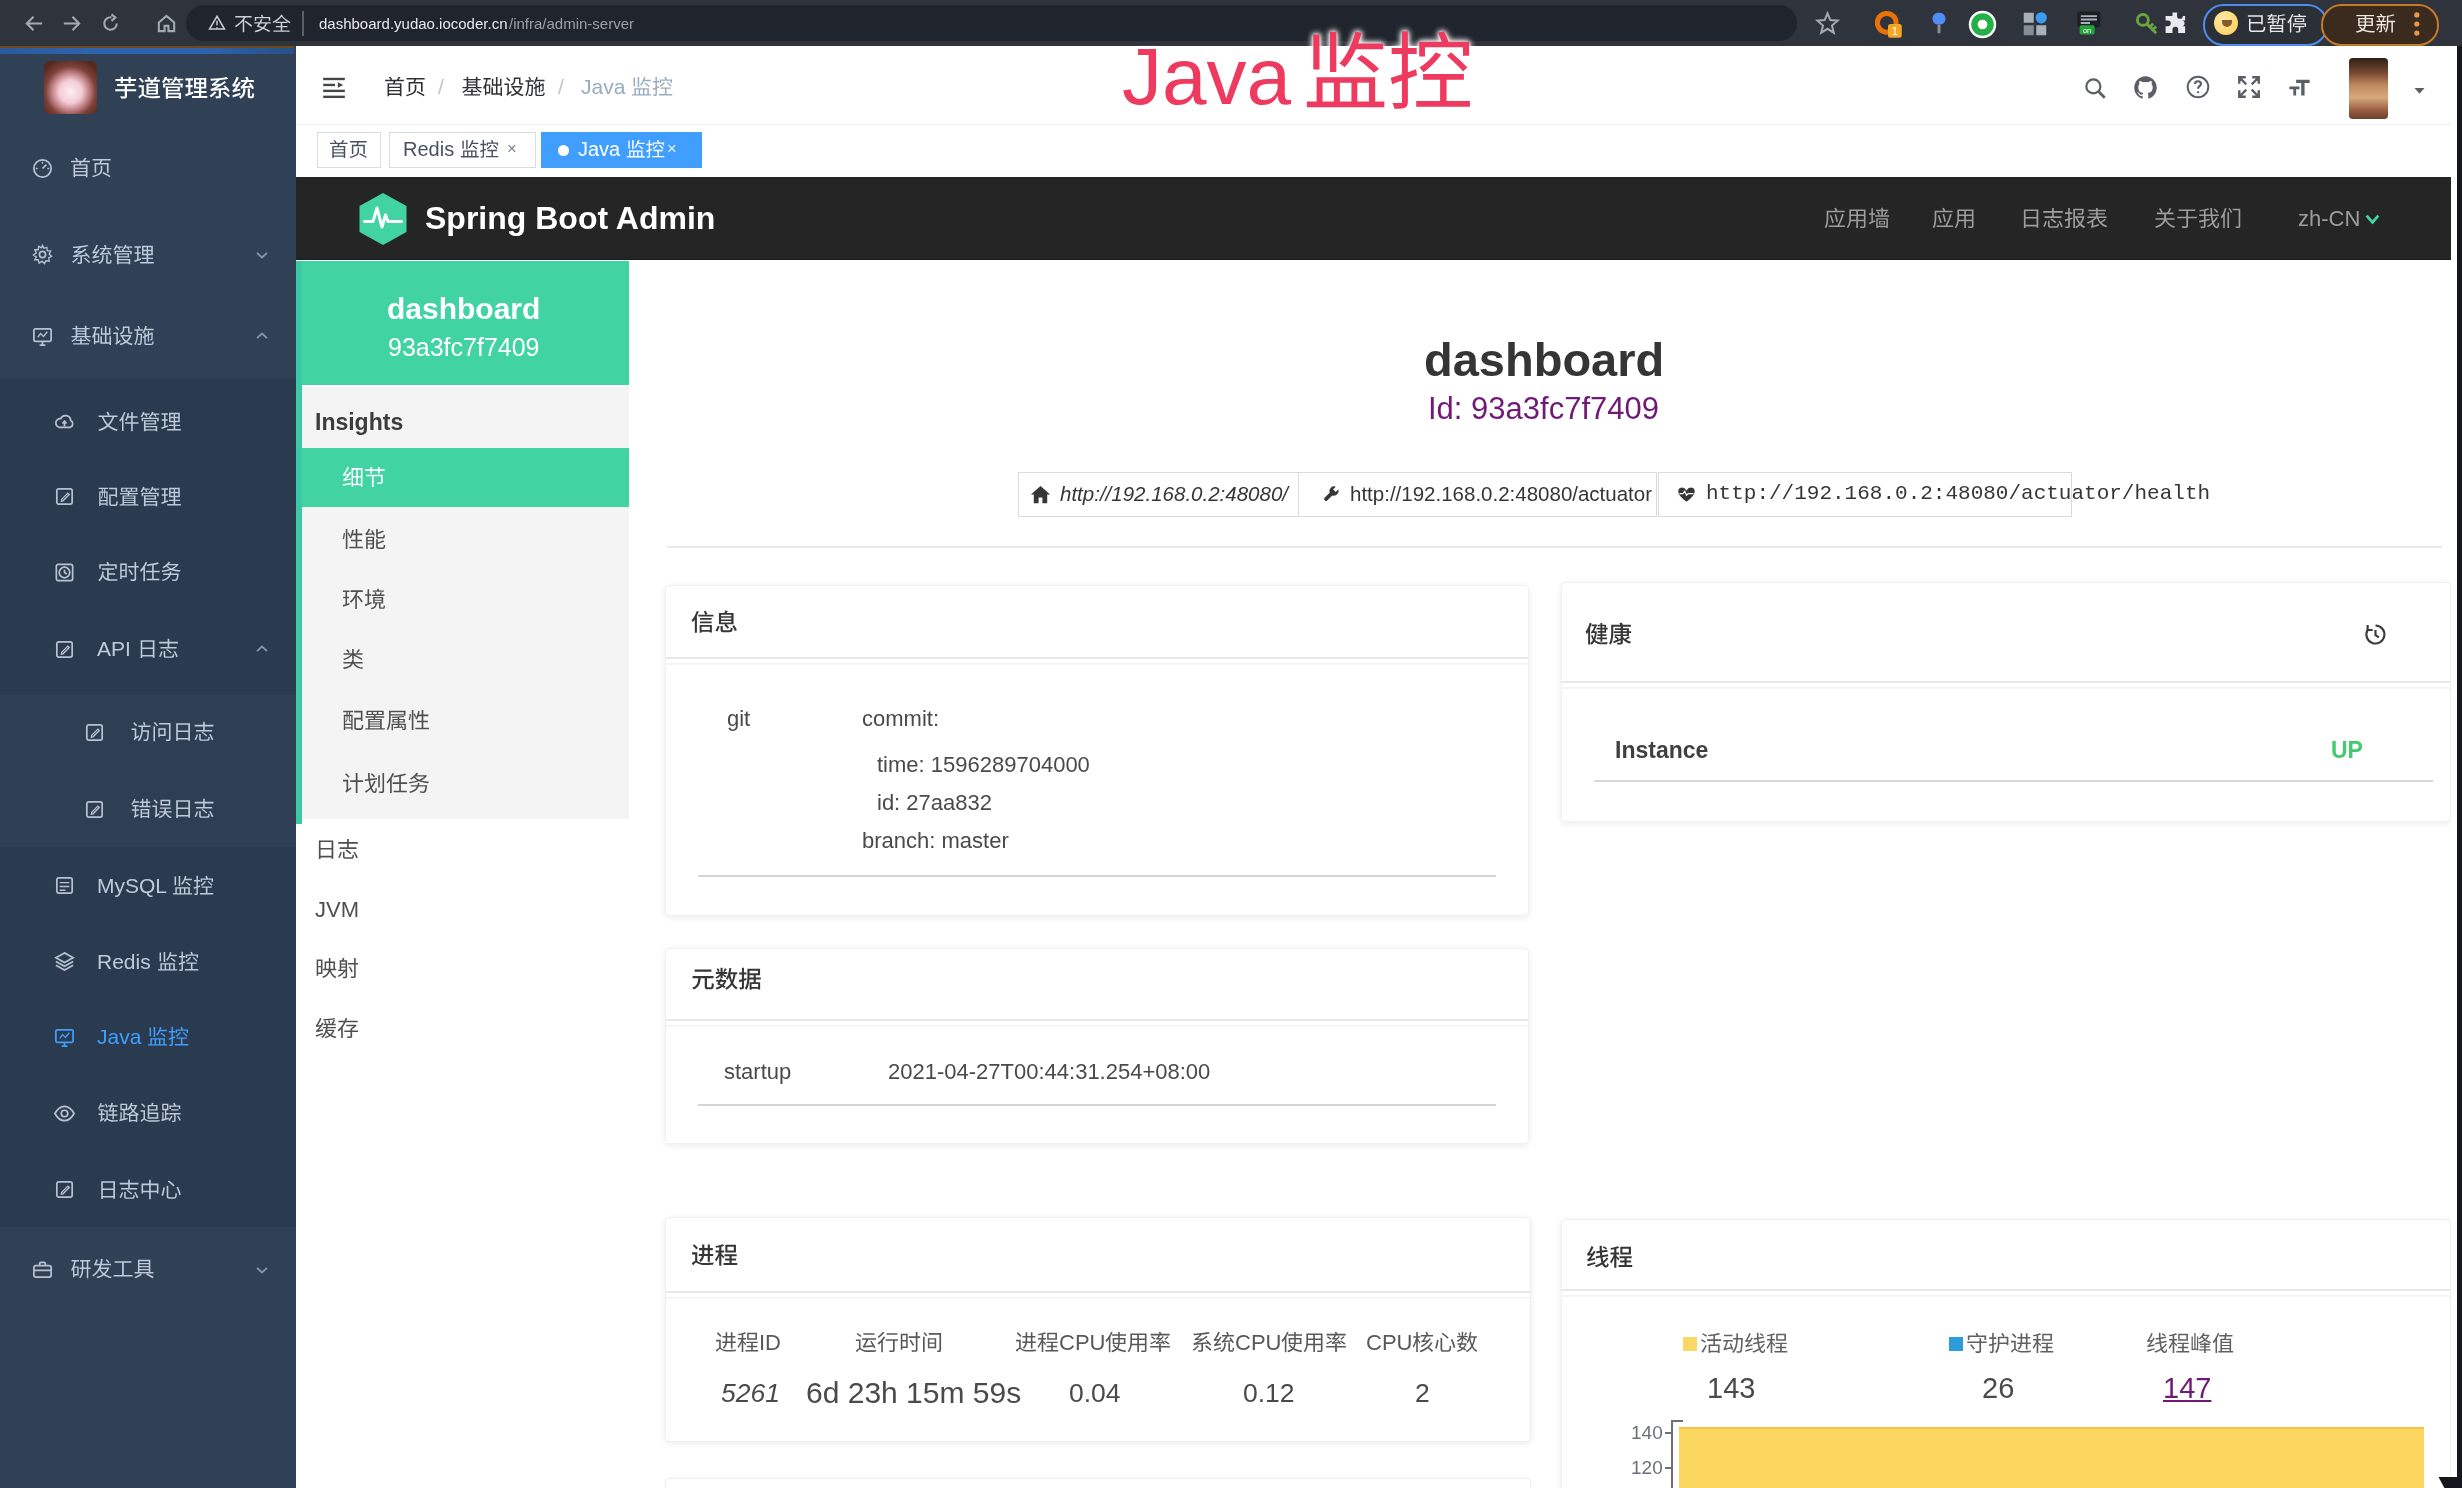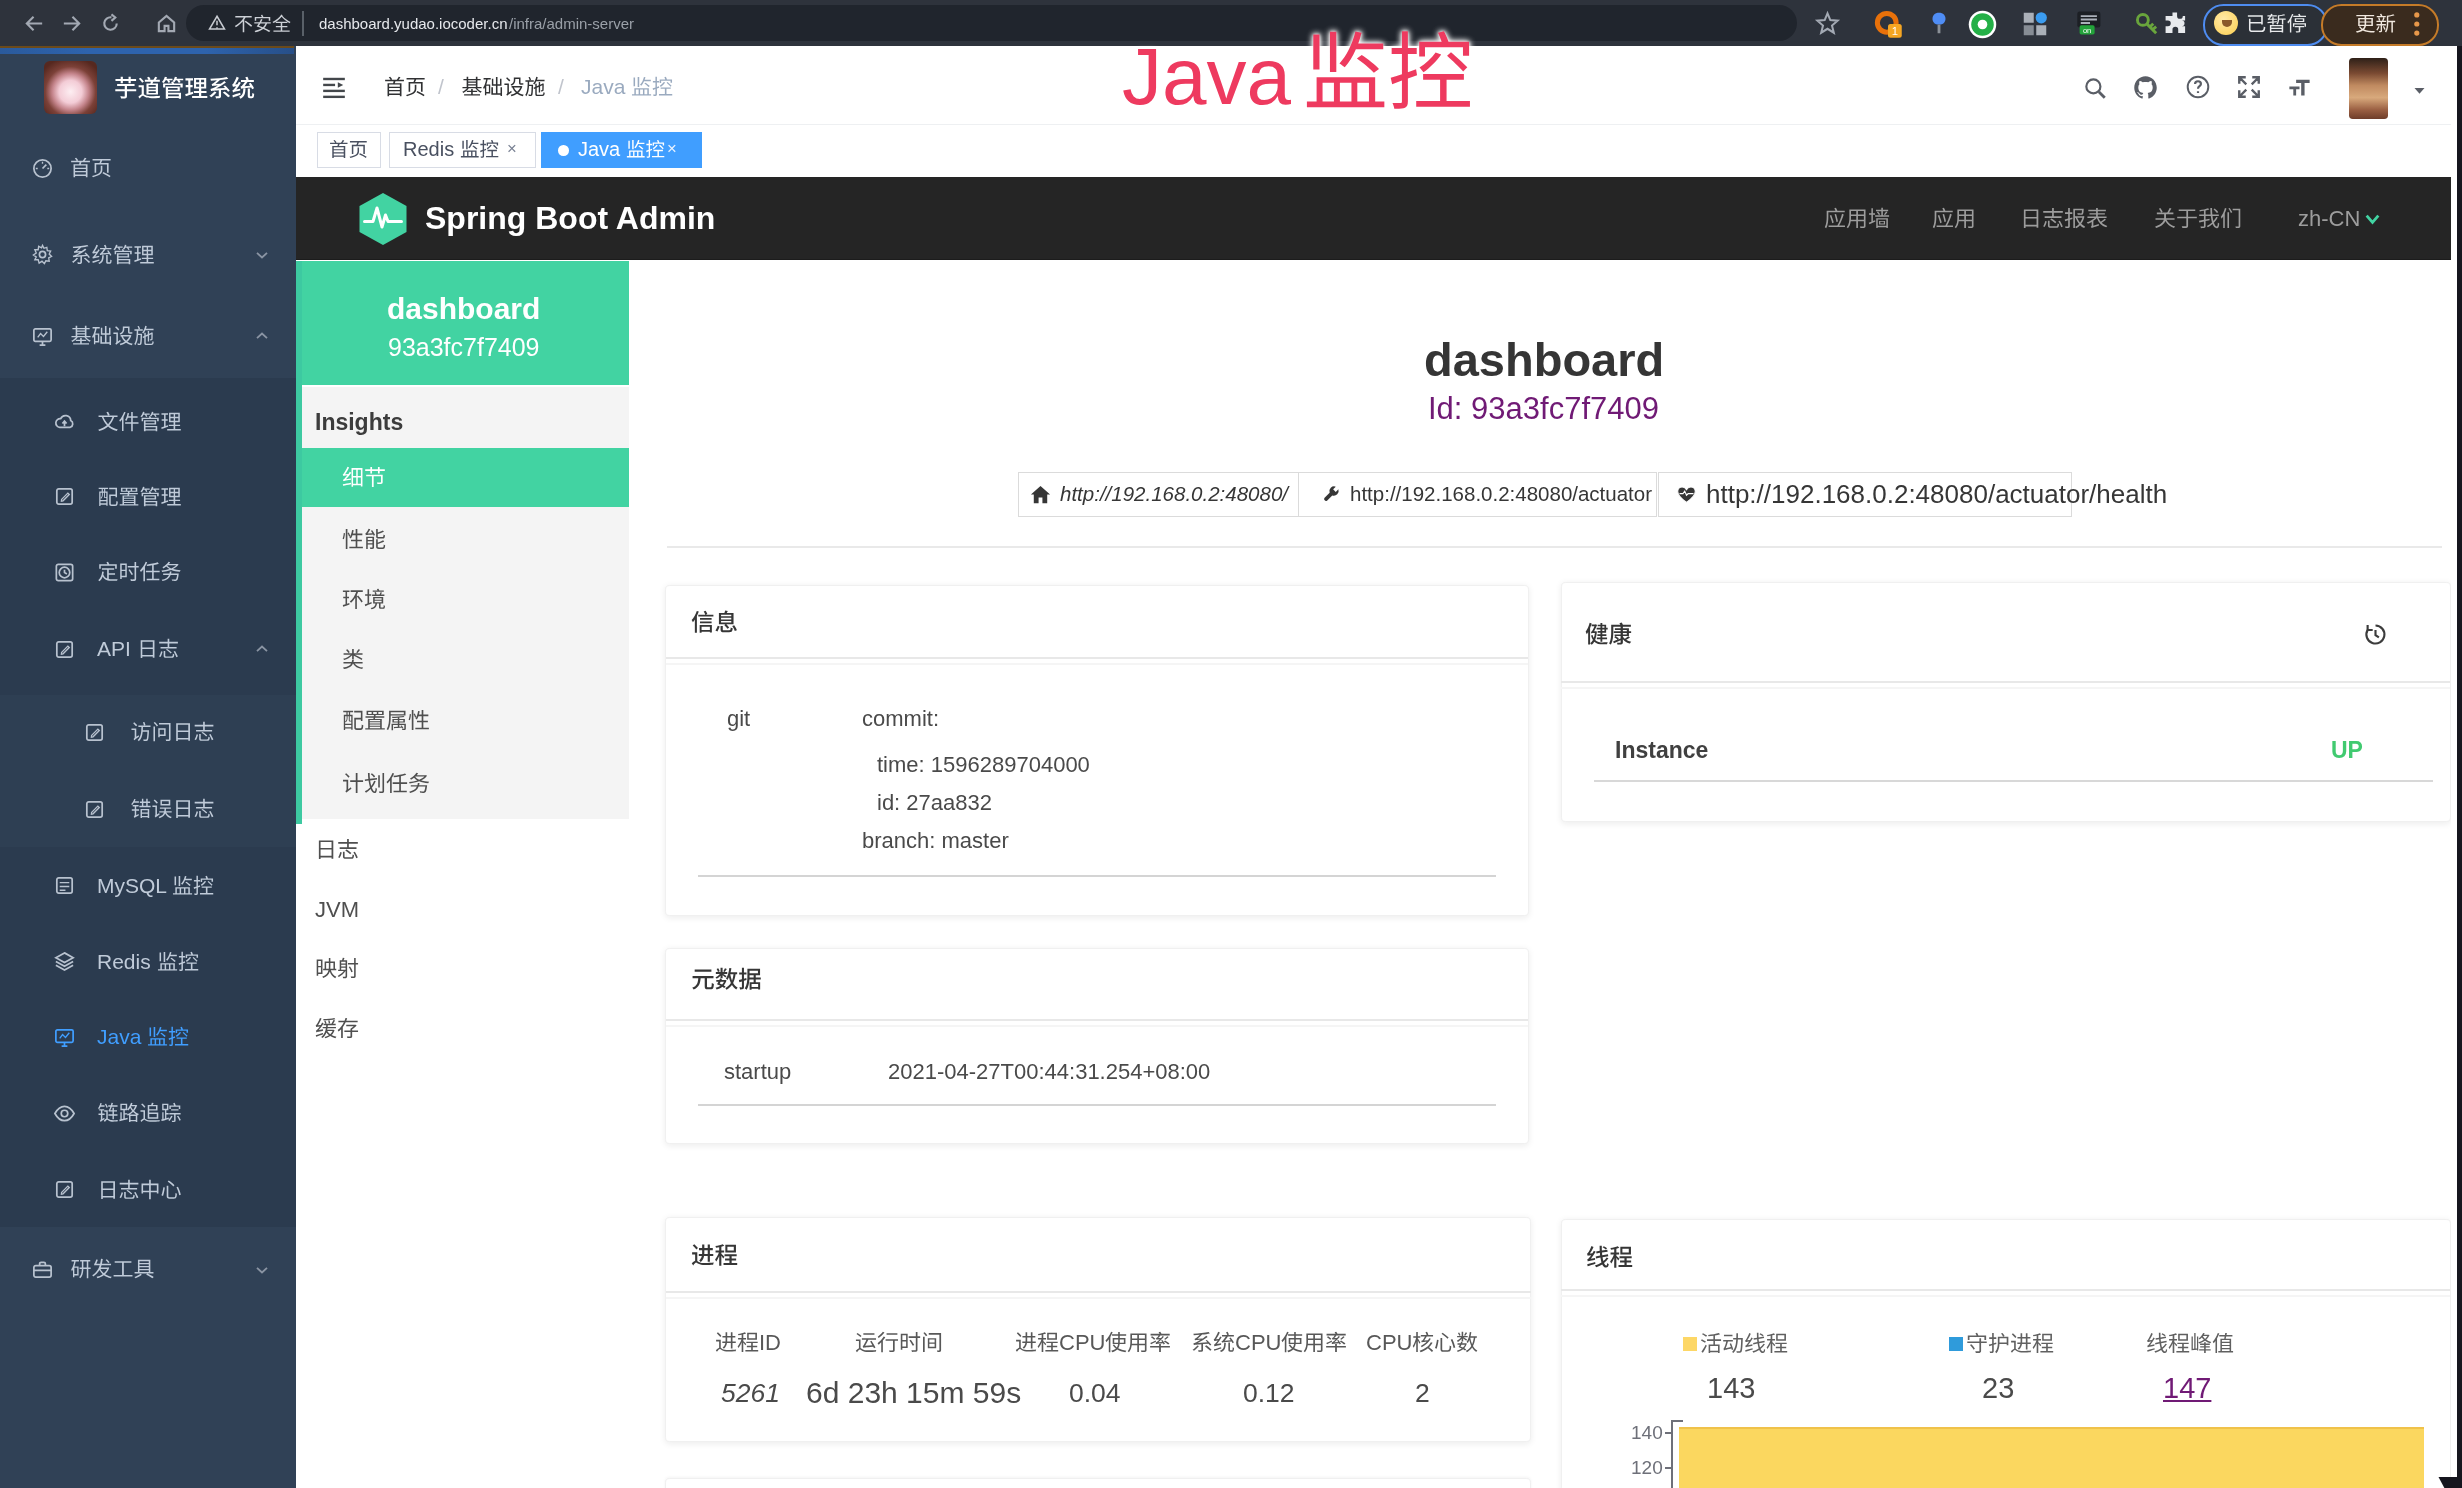--- a/index.html
+++ b/index.html
@@ -512,21 +512,21 @@
     <path d="M12 3 L22 12 H19 V21 H14 V15 H10 V21 H5 V12 H2 Z"></path>
   </svg>
 <div class="t " style="left:1060px;top:483px;"><span style="font-size:20.5px;line-height:22px;color:#363636;font-style:italic;">http://192.168.0.2:48080/</span></div>
 <svg style="position:absolute;left:1320px;top:484px" width="21" height="21" viewBox="0 0 24 24" fill="#363636">
     <path d="M21 6 A5.5 5.5 0 0 1 14 13 L8 19 A2.2 2.2 0 0 1 5 16 L11 10 A5.5 5.5 0 0 1 18 3 L15 6 L18 9 Z"></path>
   </svg>
 <div class="t " style="left:1350px;top:483px;"><span style="font-size:20.5px;line-height:22px;color:#363636;">http://192.168.0.2:48080/actuator</span></div>
 <svg style="position:absolute;left:1676px;top:484px" width="21" height="21" viewBox="0 0 24 24" fill="#363636">
     <path d="M12 21 C5 16 2 12 2 8.5 C2 5.5 4.5 3.5 7 3.5 C9 3.5 11 5 12 6.5 C13 5 15 3.5 17 3.5 C19.5 3.5 22 5.5 22 8.5 C22 12 19 16 12 21 Z M4 11 H8 L10 8 L12 13 L14 11 H20" stroke="#fff" stroke-width="1.2"></path>
   </svg>
-<div class="t " style="left:1706px;top:483px;"><span style="font-size:26px;line-height:22px;color:#363636;">http://192.168.0.2:48080/actuator/health</span></div>
+<div class="t " style="left:1706px;top:483px;"><span style="font-size:21px;line-height:22px;color:#363636;font-family:Liberation Mono, monospace;">http://192.168.0.2:48080/actuator/health</span></div>
 <div style="position:absolute;left:667px;top:546px;width:1775px;height:1.5px;background:#e9e9e9;"></div>
 <div style="position:absolute;left:665px;top:585px;width:864px;height:331px;background:#fff;border:0.8px solid #f0f0f0;box-sizing:border-box;border-radius:4.6px;box-shadow:0 1.5px 6px rgba(30,30,30,0.08);"></div>
 <div class="t " style="left:691px;top:610px;"><svg style="width:47px;height:23.5px;flex:none;" viewBox="0 -880 2000 1000" fill="#363636">
       <use href="#b4fe1" x="0"></use>
       <use href="#b606f" x="1000"></use>
     </svg></div>
 <div style="position:absolute;left:666px;top:657px;width:862px;height:1.5px;background:#e8e8e8;"></div>
 <div style="position:absolute;left:666px;top:663px;width:862px;height:1.5px;background:#f5f5f5;"></div>
 <div class="t " style="left:727px;top:707px;"><span style="font-size:22px;line-height:23.4px;color:#4a4a4a;">git</span></div>
 <div class="t " style="left:862px;top:707px;"><span style="font-size:22px;line-height:23.4px;color:#4a4a4a;">commit:</span></div>
@@ -619,21 +619,21 @@
       <use href="#c7a0b" x="3000"></use>
     </svg></div>
 <div class="t " style="left:1707px;top:1373px;"><span style="font-size:29px;line-height:31px;color:#4a4a4a;">143</span></div>
 <div style="position:absolute;left:1949px;top:1337px;width:14.4px;height:14.4px;background:#2f9bdb;"></div>
 <div class="t " style="left:1966px;top:1332px;"><svg style="width:88px;height:22px;flex:none;" viewBox="0 -880 4000 1000" fill="#606060">
       <use href="#c5b88" x="0"></use>
       <use href="#c62a4" x="1000"></use>
       <use href="#c8fdb" x="2000"></use>
       <use href="#c7a0b" x="3000"></use>
     </svg></div>
-<div class="t " style="left:1982px;top:1373px;"><span style="font-size:29px;line-height:31px;color:#4a4a4a;">23</span></div>
+<div class="t " style="left:1982px;top:1373px;"><span style="font-size:29px;line-height:31px;color:#4a4a4a;">26</span></div>
 <div class="t " style="left:2146px;top:1332px;"><svg style="width:88px;height:22px;flex:none;" viewBox="0 -880 4000 1000" fill="#606060">
       <use href="#c7ebf" x="0"></use>
       <use href="#c7a0b" x="1000"></use>
       <use href="#c5cf0" x="2000"></use>
       <use href="#c503c" x="3000"></use>
     </svg></div>
 <div class="t " style="left:2163px;top:1373px;"><span style="font-size:29px;line-height:31px;color:#701a75;text-decoration:underline;">147</span></div>
 <div class="t " style="left:1631px;top:1423px;"><span style="font-size:19px;line-height:20px;color:#6e7079;">140</span></div>
 <div class="t " style="left:1631px;top:1458px;"><span style="font-size:19px;line-height:20px;color:#6e7079;">120</span></div>
 <div style="position:absolute;left:1671px;top:1420px;width:1.5px;height:68px;background:#6e7079;"></div>

